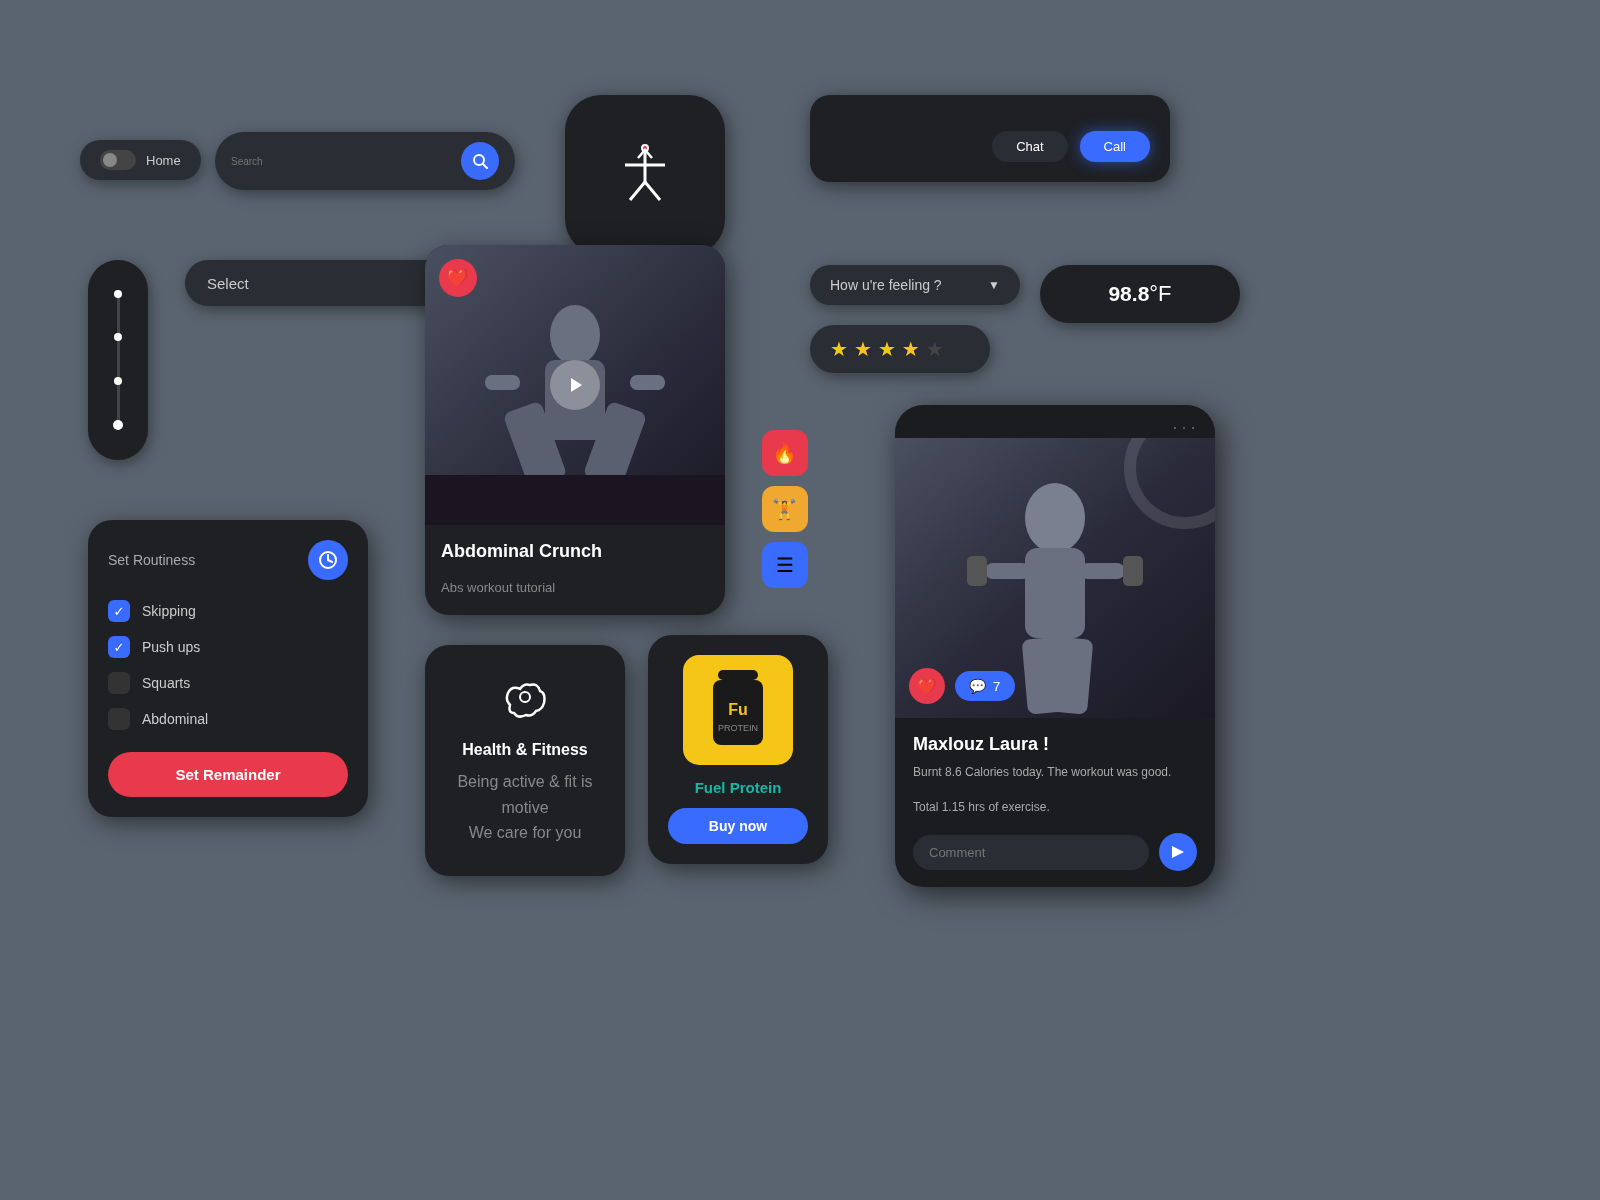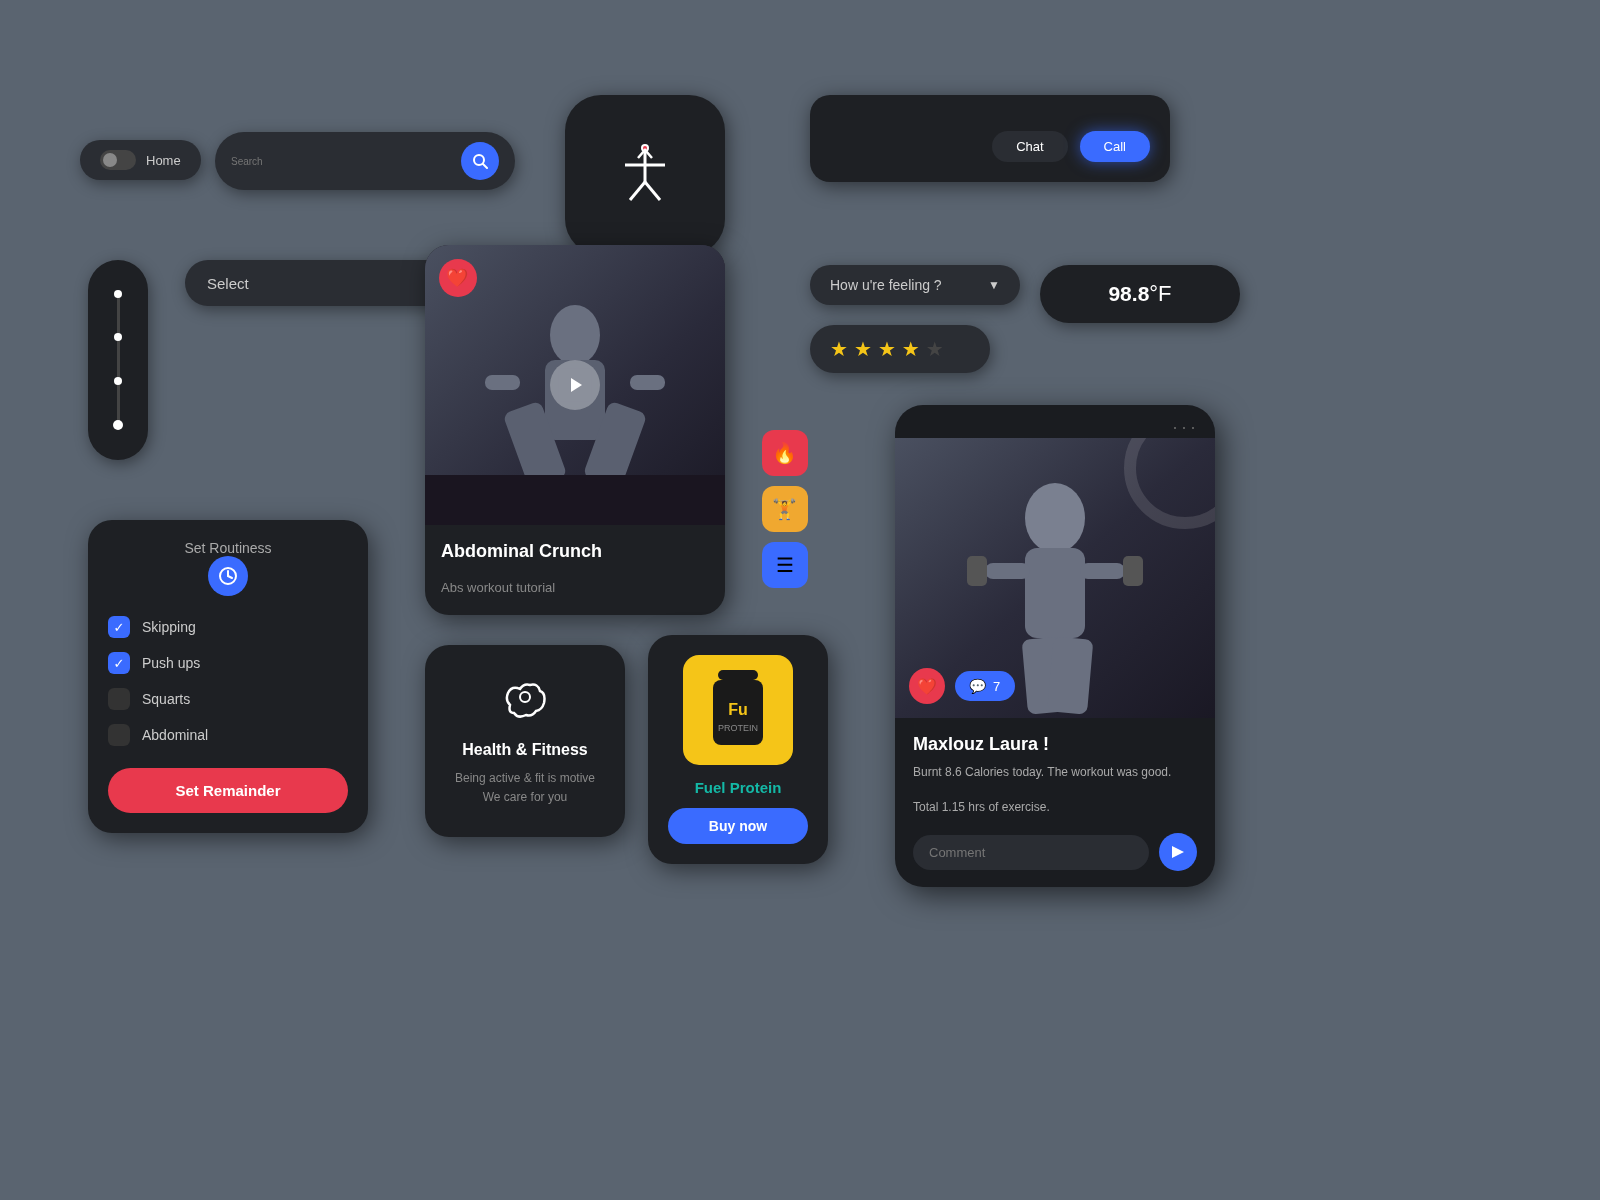--- a/index.html
+++ b/index.html
@@ -336,21 +336,20 @@
       background: #1e2024;
       border-radius: 24px;
       padding: 20px;
       box-shadow: 4px 6px 25px rgba(0,0,0,0.5);
     }
     .routine-header {
       display: flex;
       align-items: center;
       justify-content: space-between;
       margin-bottom: 20px;
-      flex-direction: column;
     }
     .routine-title {
       color: #aaa;
       font-size: 14px;
     }
     .routine-clock-btn {
       width: 40px; height: 40px;
       background: #3a6bff;
       border-radius: 50%;
       display: flex;
@@ -418,21 +417,21 @@
       color: #fff;
     }
     .health-title {
       color: #fff;
       font-size: 16px;
       font-weight: 700;
       margin-bottom: 10px;
     }
     .health-subtitle {
       color: #888;
-      font-size: 12px;
+      font-size: 16px;
       line-height: 1.6;
     }
     
     .protein-card {
       position: absolute;
       top: 635px; left: 648px;
       width: 180px;
       background: #1e2024;
       border-radius: 24px;
       padding: 20px;

